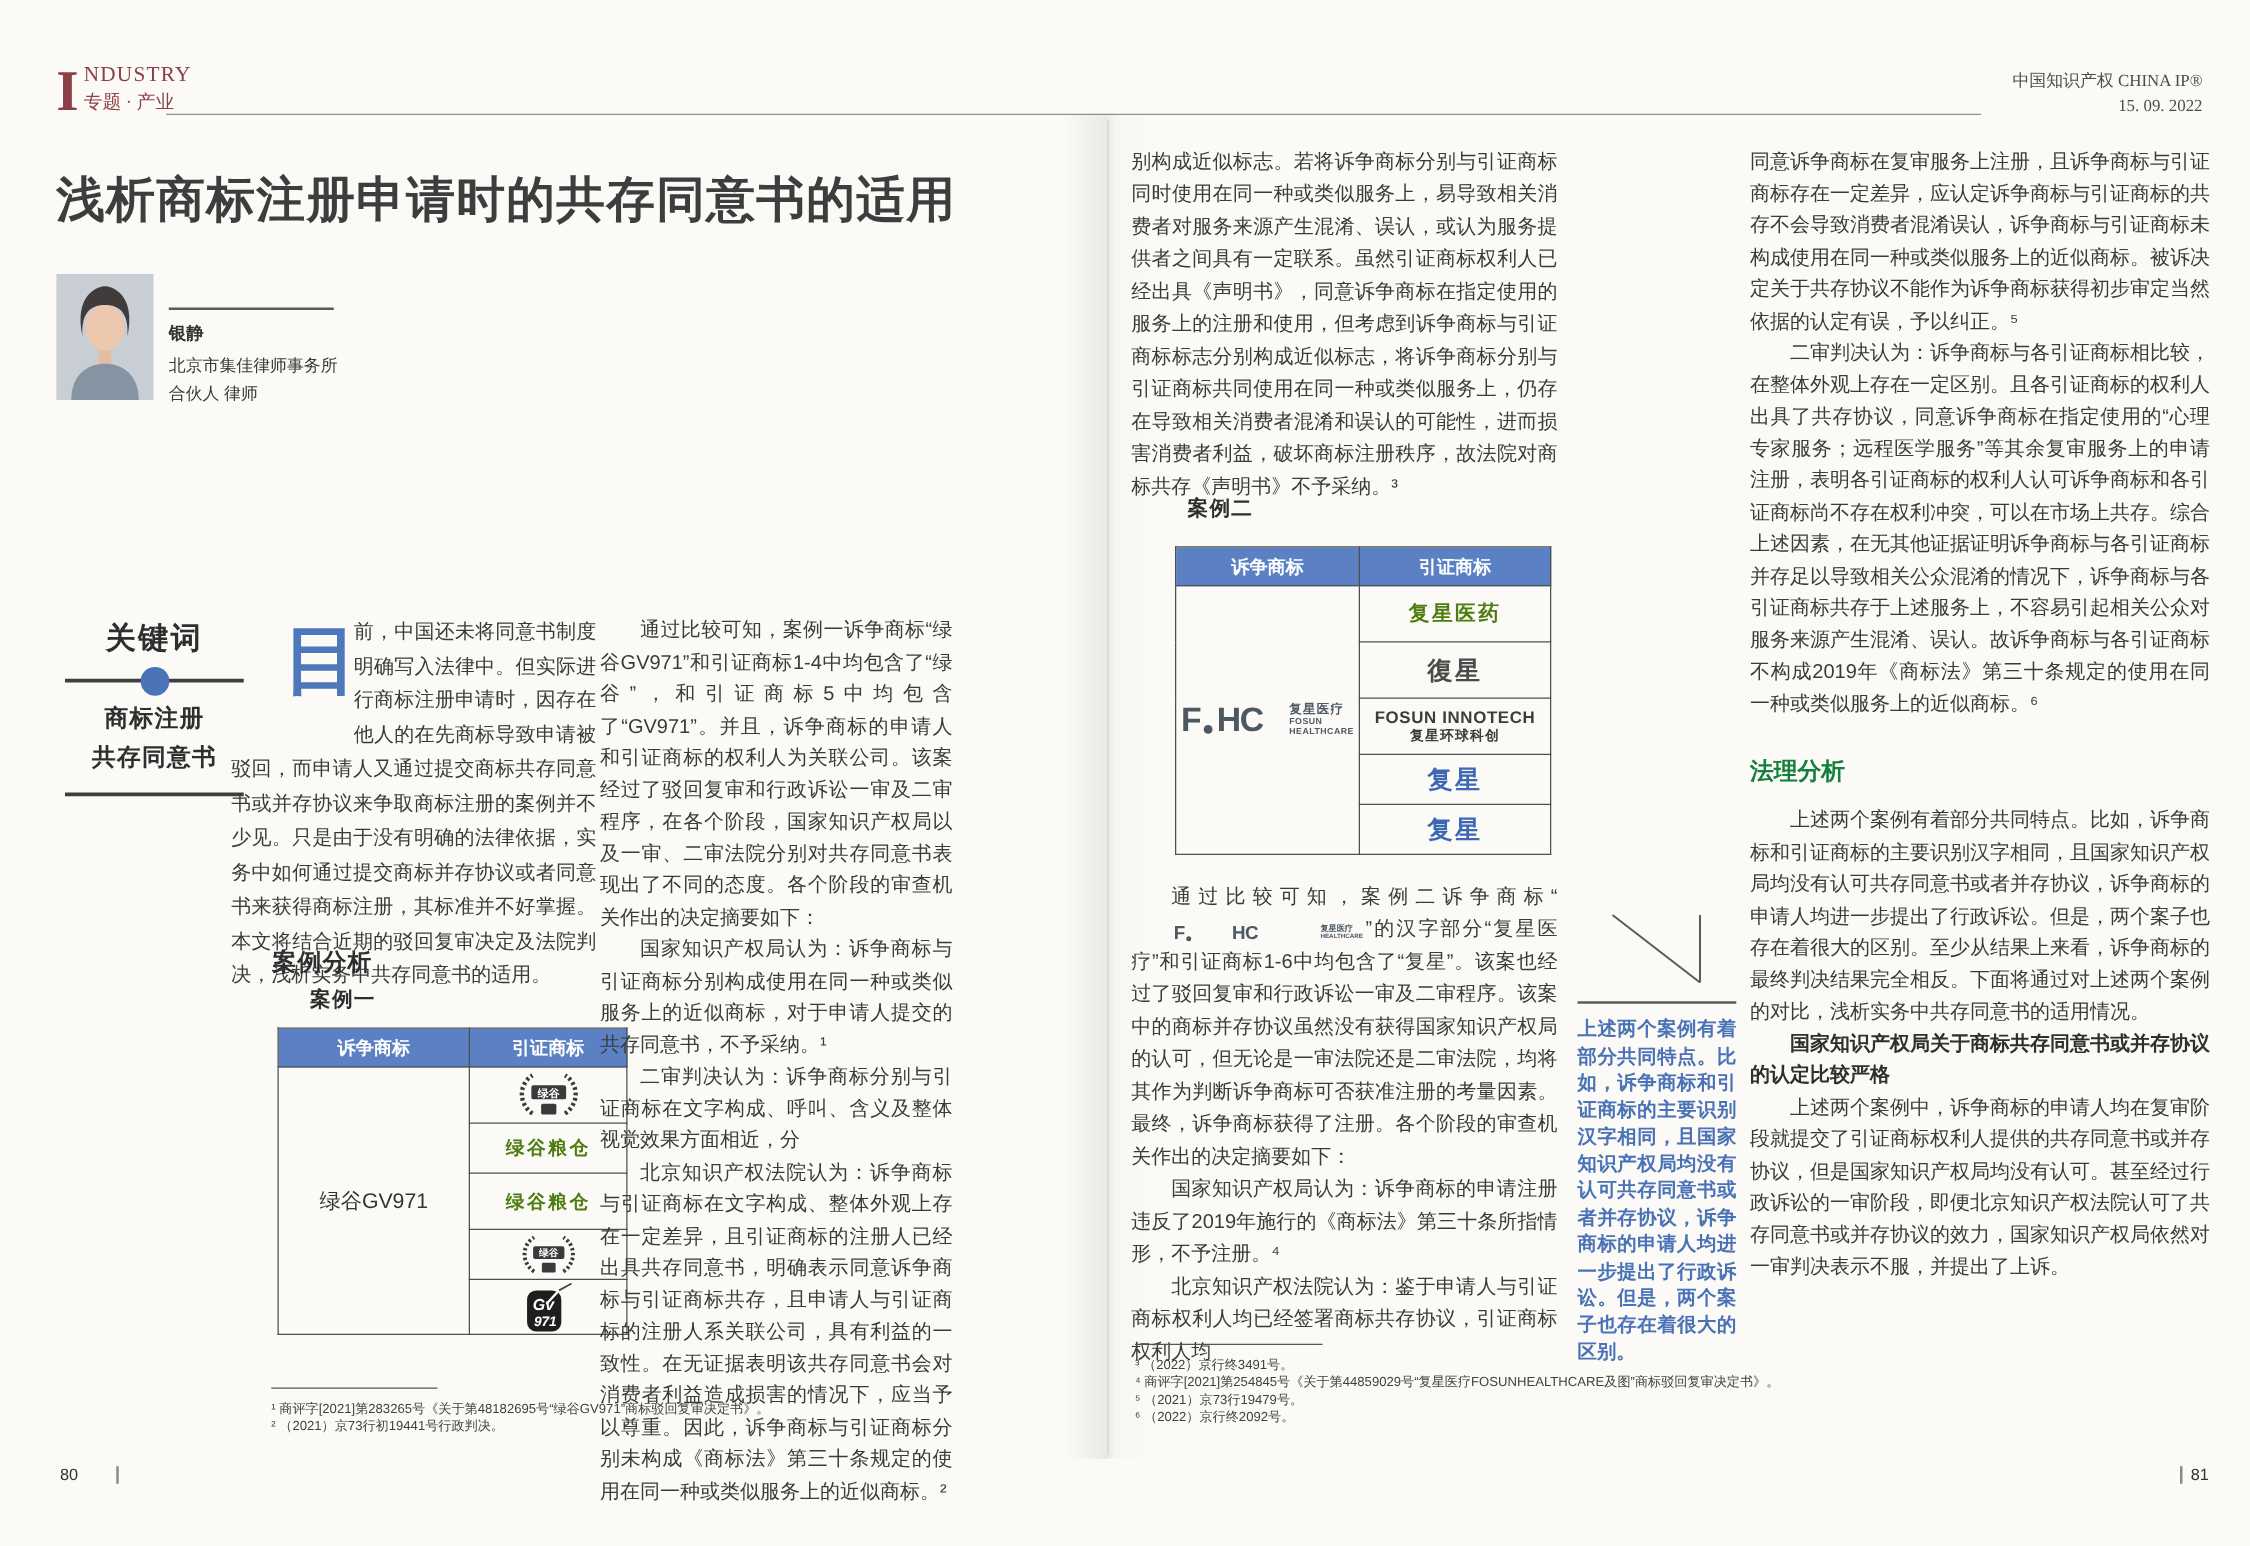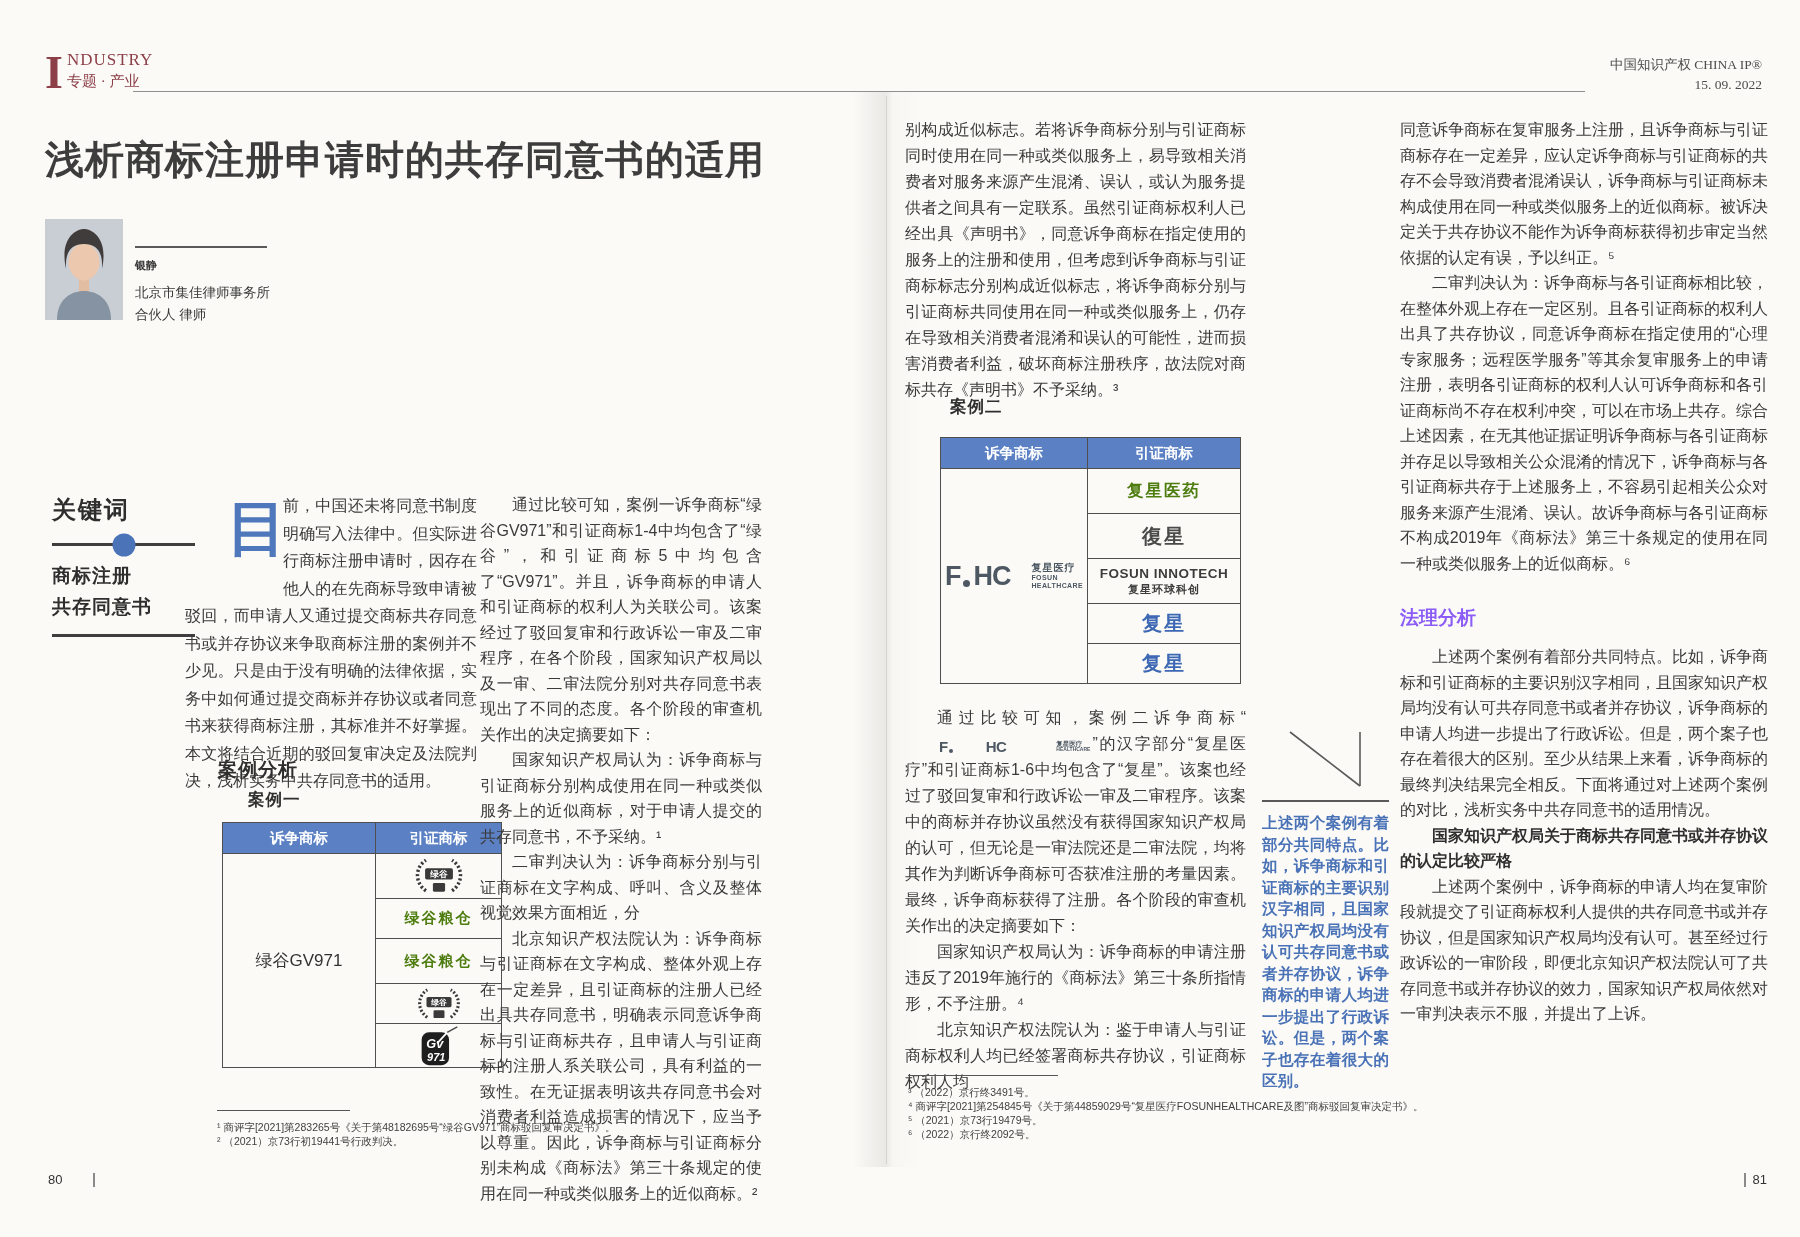--- a/index.html
+++ b/index.html
@@ -10,40 +10,40 @@
   
   .big-i{font-family:"Liberation Serif","DejaVu Serif",serif;font-size:46px;font-weight:bold;color:#8c3f47;line-height:1;}
   .mag-rest{font-family:"Liberation Serif","DejaVu Serif",serif;font-size:17px;color:#8c3f47;letter-spacing:1px;}
   .mag-section{font-family:"Liberation Serif","DejaVu Serif",serif;font-size:15px;color:#8c3f47;margin-top:2px;}
   .head-rule{height:1px;background:#8f8f8f;}
   .brand-box{text-align:right;color:#4c4c4c;font-family:"Liberation Serif","DejaVu Serif",serif;font-size:13.5px;line-height:20px;}
 
   
   .title{font-size:39px;font-weight:900;color:#3d3d3d;letter-spacing:1px;white-space:nowrap;}
   .author-rule{height:2px;background:#5a5a5a;}
-  .author-name{font-size:11px;font-weight:bold;color:#333;}
+  .author-name{font-size:14px;font-weight:bold;color:#333;}
   .author-line{font-size:13.5px;color:#383838;}
 
   
-  .kw-box{width:143px;text-align:left;}
+  .kw-box{width:143px;text-align:center;}
   .kw-label{font-size:24px;font-weight:900;color:#2e2e2e;letter-spacing:2px;}
   .kw-rule{position:relative;height:3px;background:#3e3e3e;margin:17px 0 14px 0;}
   .kw-dot{position:absolute;left:50%;top:50%;transform:translate(-50%,-50%);width:23px;height:23px;border-radius:50%;background:#4a73b8;}
   .kw{font-size:19px;font-weight:bold;color:#2e2e2e;line-height:31px;letter-spacing:1px;}
   .kw-rule2{height:3px;background:#3e3e3e;margin-top:12px;}
 
   
   .bodycol{color:#3a3a3a;font-size:16px;}
   .para{text-align:justify;color:#3a3a3a;}
   .indent{text-indent:2em;}
   .col1{width:292px;line-height:27.5px;}
   .col2{width:282px;line-height:25.5px;}
   .col3{width:341px;line-height:26px;}
   .col4{width:368px;line-height:25.5px;}
-  .col4 .h2{font-size:19px;font-weight:900;color:#8b5cf6;text-indent:0;margin:30px 0 14px 0;line-height:24px;}
+  .col4 .h2{font-size:19px;font-weight:900;color:#15803d;text-indent:0;margin:30px 0 14px 0;line-height:24px;}
   .col4 .bold{font-weight:bold;color:#2f2f2f;}
   .dropcap{float:left;width:98px;height:84px;display:flex;align-items:flex-start;}
   .dropcap span{font-family:"Liberation Serif","DejaVu Serif",serif;font-size:60px;line-height:74px;color:#4f77bc;font-weight:bold;margin-left:42px;}
 
   .h-section{font-size:19px;font-weight:900;color:#2e2e2e;letter-spacing:1px;}
   .h-case{font-size:16.5px;font-weight:bold;color:#2e2e2e;letter-spacing:1px;}
 
   
   .tm{border-collapse:collapse;}
   .tm td{border:1px solid #4f4f4f;padding:0;}

